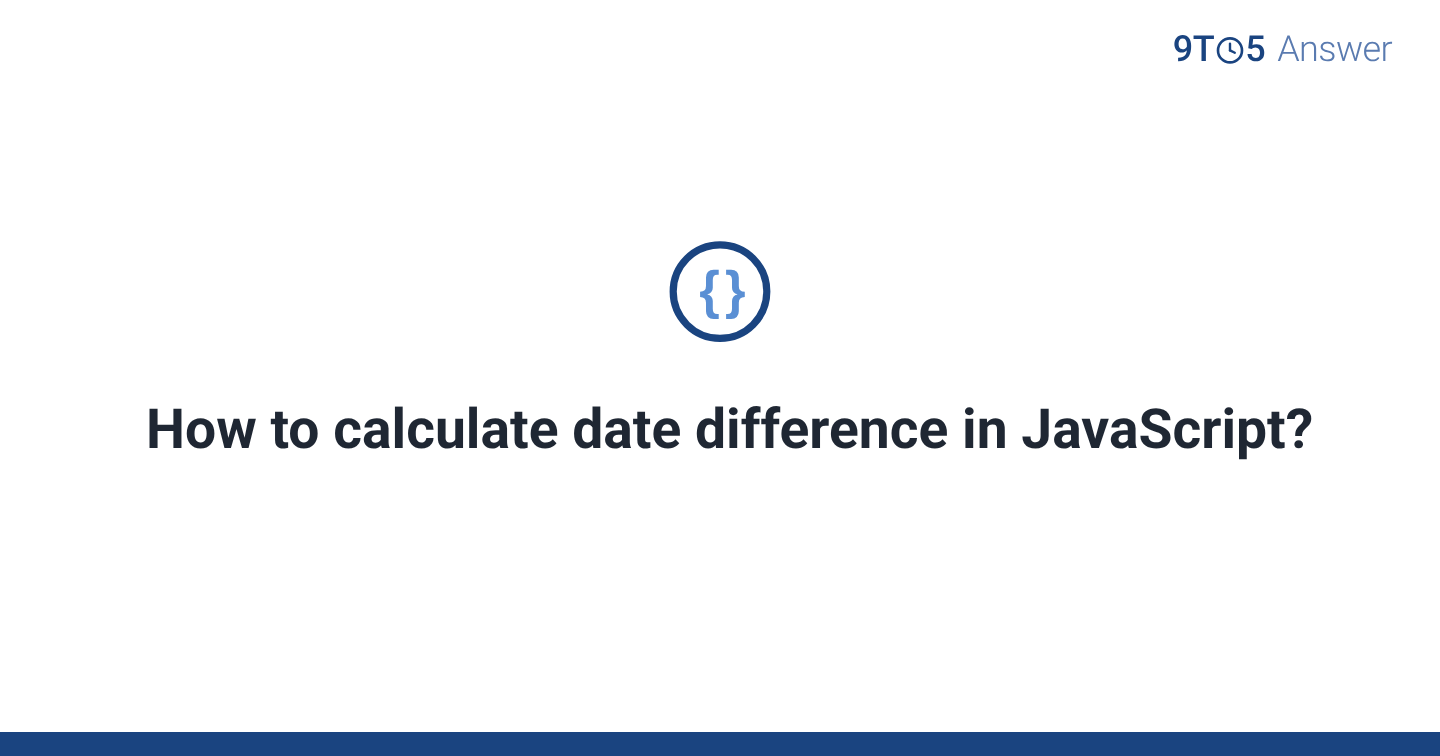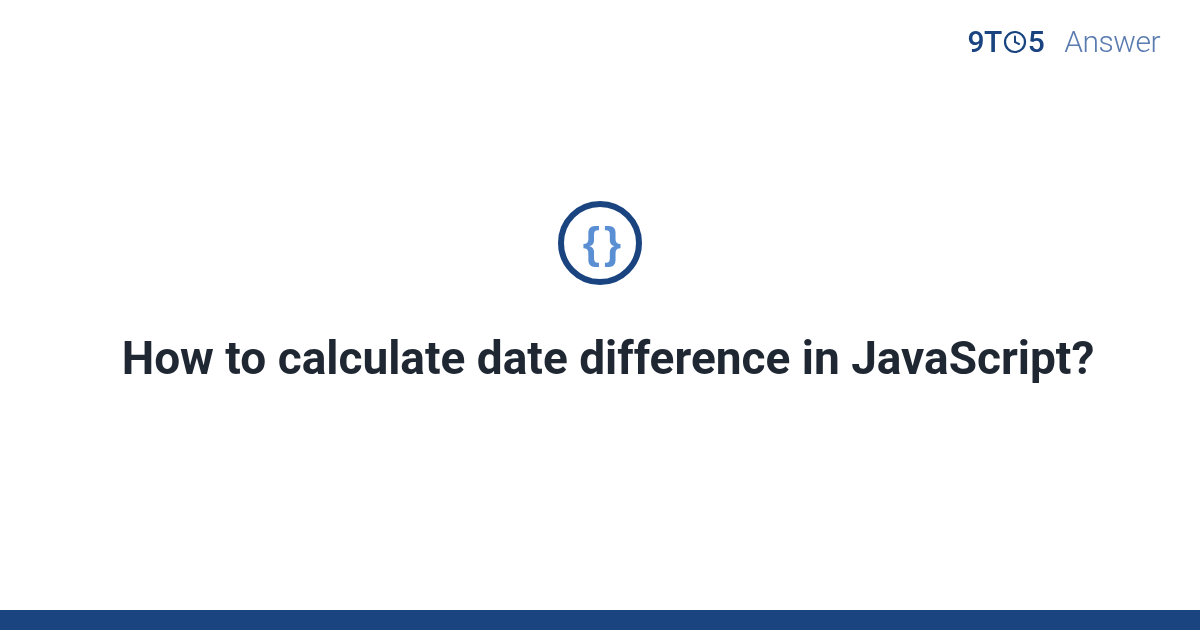--- a/index.html
+++ b/index.html
@@ -39,21 +39,21 @@
       width: 24px;
       height: 24px;
       margin: 0 1px;
     }
     .logo .five {
       font-weight: 500;
     }
     .logo .answer {
       font-weight: 300;
       color: #5a7bb0;
-      margin-left: 20px;
+      margin-left: 10px;
     }
     .content {
       position: absolute;
       top: 0;
       left: 0;
       width: 100%;
       height: 100%;
       display: flex;
       flex-direction: column;
       align-items: center;

